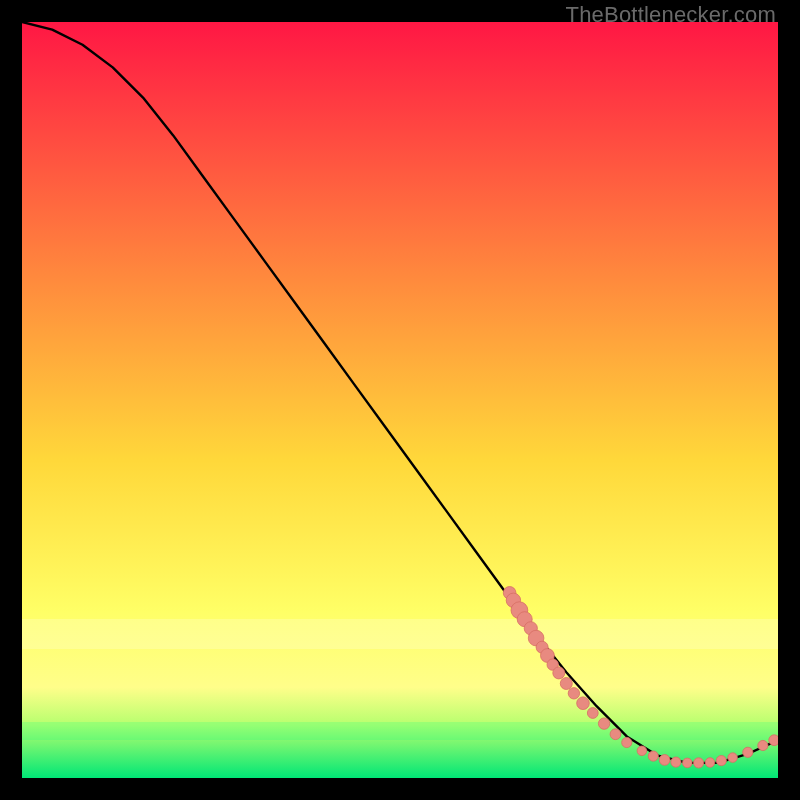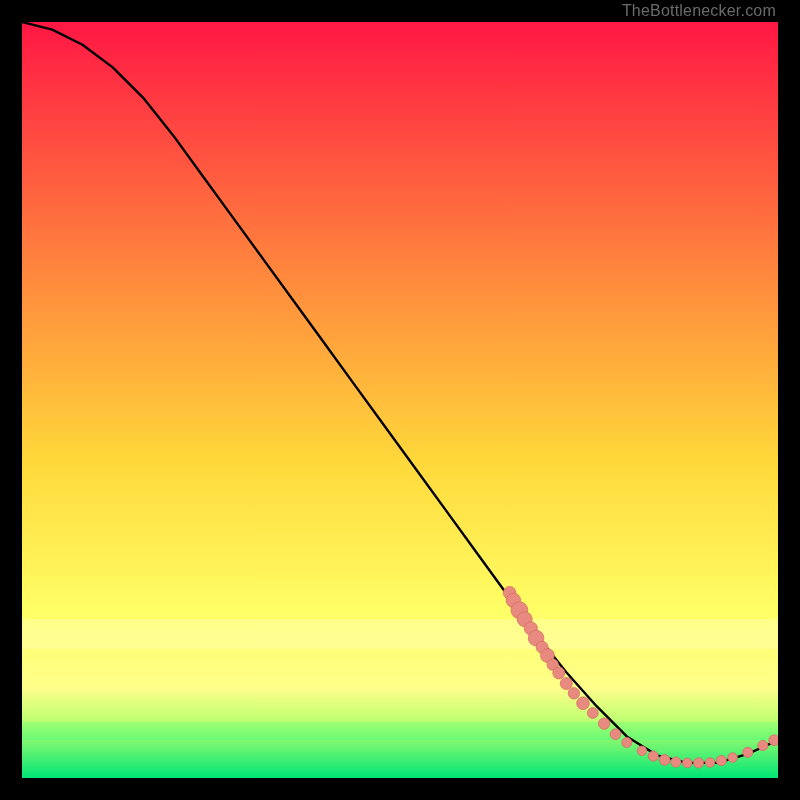--- a/index.html
+++ b/index.html
@@ -24,21 +24,21 @@
     left: 0;
     top: 0;
     width: 756px;
     height: 756px;
   }
   .watermark {
     position: absolute;
     top: 2px;
     right: 24px;
     color: #6a6a6a;
-    font-size: 16px;
+    font-size: 22px;
     font-weight: 500;
     letter-spacing: 0.2px;
     user-select: none;
   }
 </style>
 </head>
 <body>
 
 <div class="watermark">TheBottlenecker.com</div>
 

